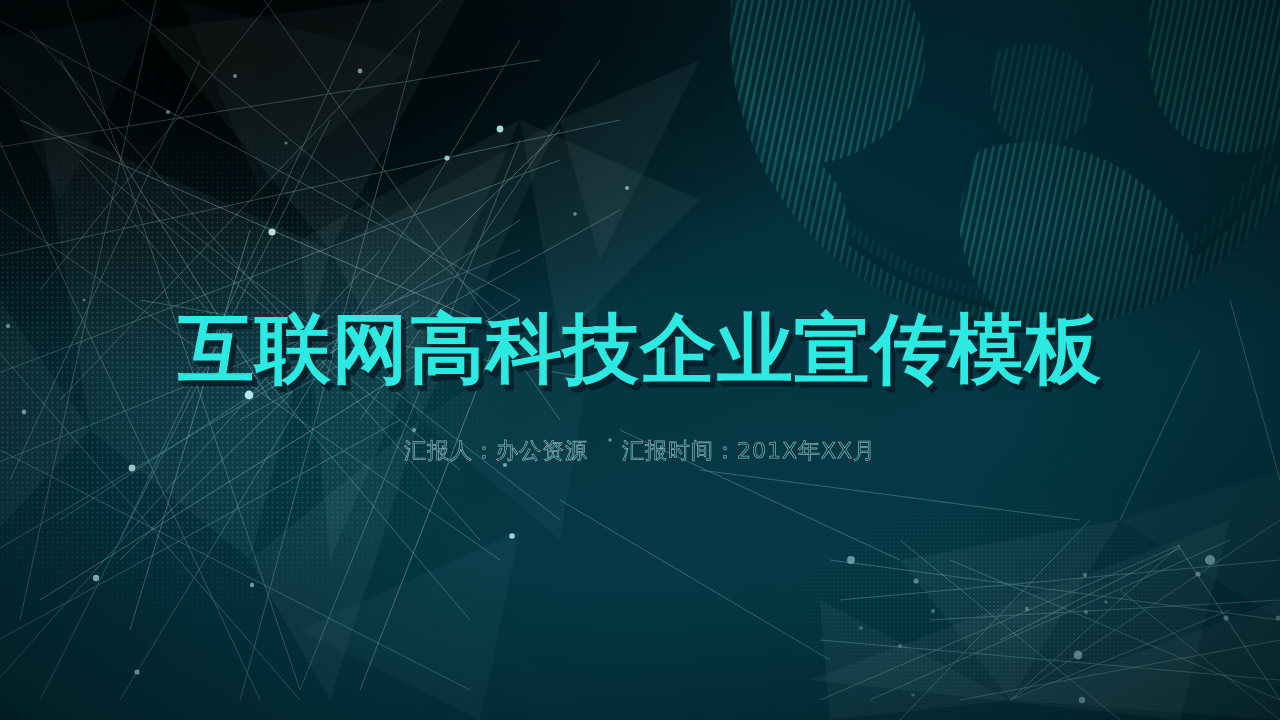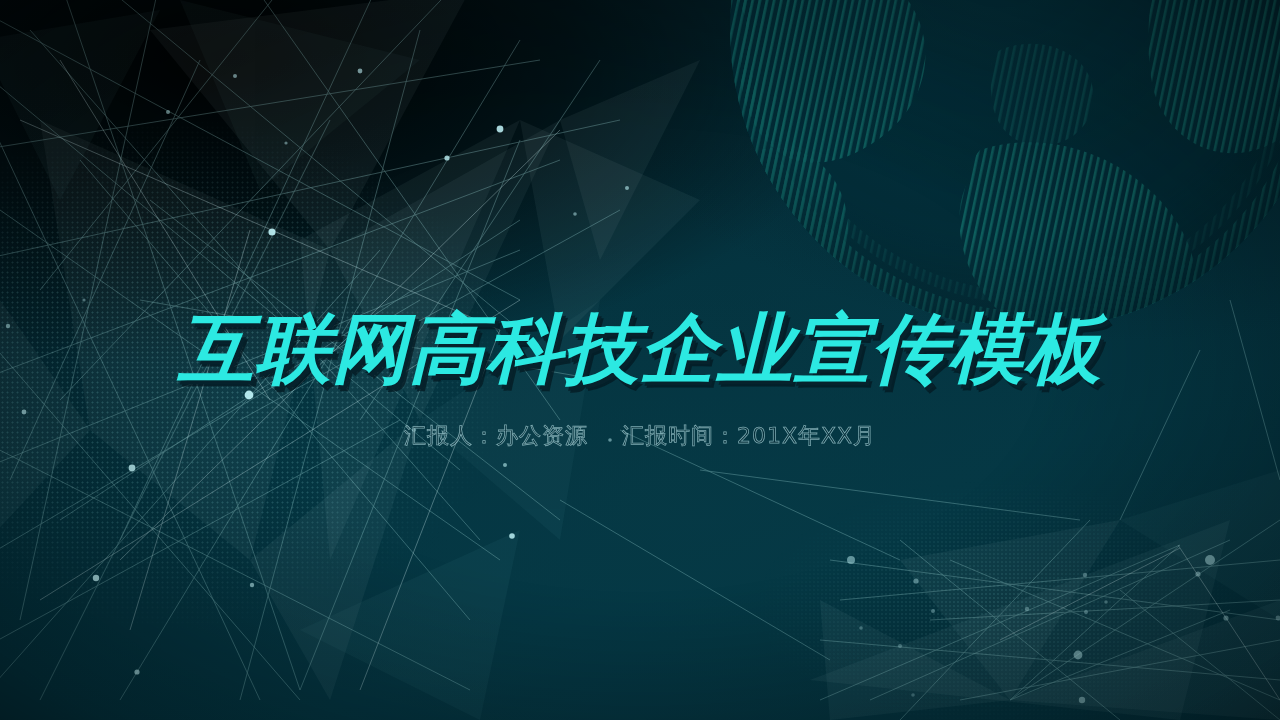--- a/index.html
+++ b/index.html
@@ -67,21 +67,20 @@
     top: 310px;
     text-align: center;
     z-index: 40;
   }
 
   #main-title {
     margin: 0;
     font-family: "DejaVu Sans", "Liberation Sans", sans-serif;
     font-size: 76px;
     font-weight: 700;
-    font-style: italic;
     letter-spacing: 1px;
     line-height: 1.02;
     color: #2ce9e2;
     text-shadow:
        3px 4px 0 #06222c,
        5px 6px 0 rgba(3,20,28,0.65);
     white-space: nowrap;
   }
 
   #subtitle-en {
@@ -90,21 +89,21 @@
     font-size: 17px;
     font-style: italic;
     font-weight: 700;
     letter-spacing: 0.5px;
     color: rgba(6,32,42,0.92);
     -webkit-text-stroke: 0.7px rgba(150,205,210,0.50);
     white-space: nowrap;
   }
 
   #presenter-line {
-    margin: 33px 0 0 0;
+    margin: 48px 0 0 0;
     font-family: "DejaVu Sans", "Liberation Sans", sans-serif;
     font-size: 22px;
     font-weight: 400;
     letter-spacing: 1px;
     color: rgba(8,42,52,0.55);
     -webkit-text-stroke: 0.75px rgba(170,215,220,0.72);
     white-space: nowrap;
   }
   #presenter-line .gap { display: inline-block; width: 18px; }
 

